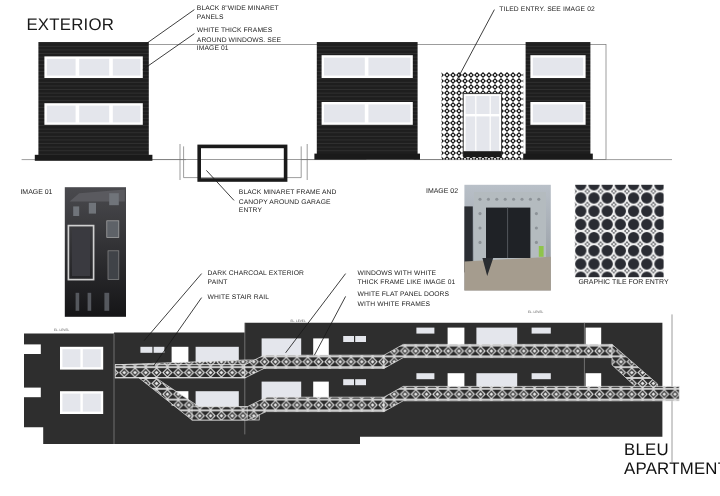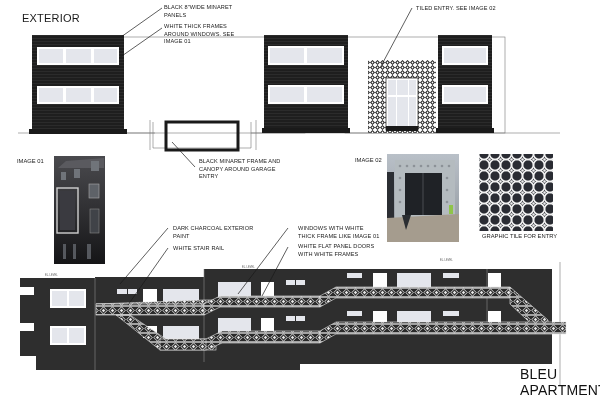--- a/index.html
+++ b/index.html
@@ -1,19 +1,19 @@
 <!DOCTYPE html>
 <html><head>
 <meta charset="utf-8">
 <style>
   * { box-sizing: border-box; margin: 0; padding: 0; }
   html, body { width: 600px; height: 413px; background: #ffffff; overflow: hidden; }
   body { position: relative; font-family: "Liberation Sans", sans-serif; color: #222; }
   .abs { position: absolute; }
-  .title { font-size: 11px; letter-spacing: 0.2px; color: #1a1a1a; }
+  .title { font-size: 14px; letter-spacing: 0.2px; color: #1a1a1a; }
   .note { font-size: 5.6px; line-height: 7.5px; color: #222; text-transform: uppercase; letter-spacing: 0.1px; }
   .caption { font-size: 5.8px; color: #222; }
   svg { position: absolute; left: 0; top: 0; }
   .bigtitle { font-size: 14px; color: #111; letter-spacing: 0.2px; padding-left: 38px; }
 </style>
 </head>
 <body>
 
 <svg width="600" height="413" viewBox="0 0 600 413">
   <defs>

